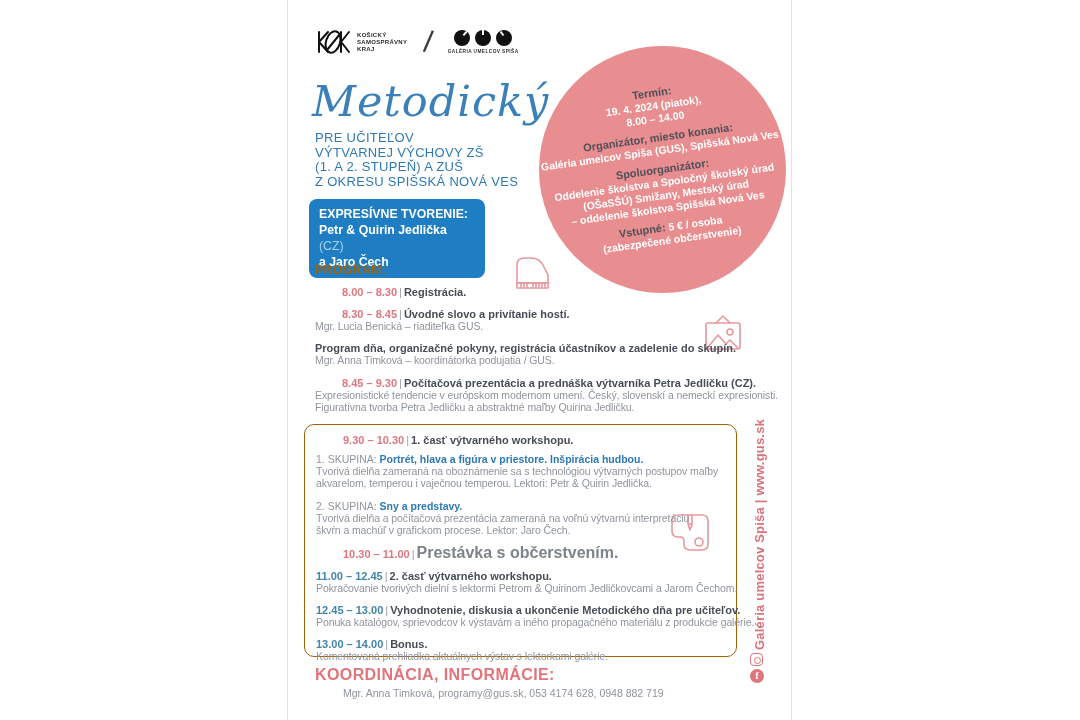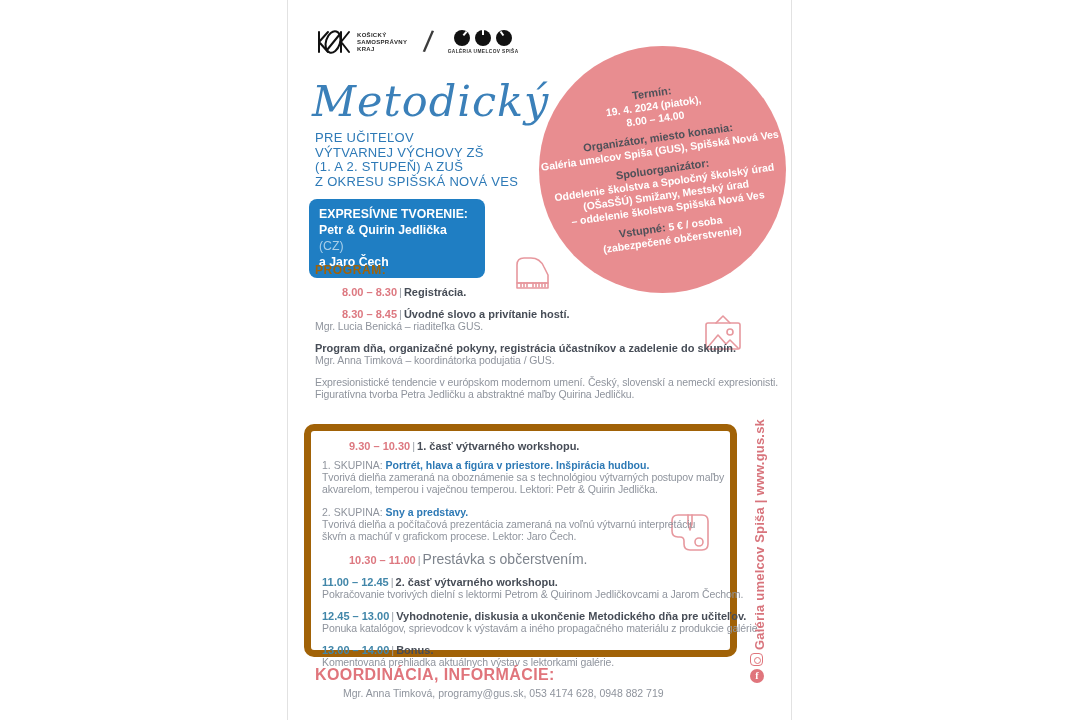--- a/index.html
+++ b/index.html
@@ -40,27 +40,27 @@
   .circle-label { color:#4f5159; font-size:11px; }
   
   .program-label { position:absolute; left:27px; top:263px; font-size:12px; font-weight:bold;
                    color:#a16207; letter-spacing:.6px; }
   .program-list { position:absolute; left:27px; top:286px; width:478px; }
   .entry { margin-bottom:10px; white-space:nowrap; }
   .ehead { font-size:11px; font-weight:bold; color:#474d57; line-height:12px; }
   .time-pink { color:#dd7880;margin-left:27px; }
   .time-blue { color:#4186a9; }
   .sep { font-weight:normal; color:#9aa0a8; padding:0 2px; }
-  .plain-title { font-weight:normal; color:#7d838c; font-size:14px; }
+  .plain-title { font-weight:bold; color:#7d838c; font-size:16px; }
   .ebody { font-size:10.5px; color:#8f949d; line-height:11.4px; letter-spacing:-.1px; margin-top:1px; }
   .subline { font-size:10.5px; line-height:12px; margin-top:7px; }
   .group-prefix { color:#8f949d; }
   .group-title { color:#2d79b5; font-weight:bold; }
   .program-box { position:absolute; left:16px; top:424px; width:433px; height:233px;
-                 border:7px solid #a16207; border-radius:10px; padding:9px 0 0 11px; }
+                 border:1px solid #a16207; border-radius:10px; padding:9px 0 0 11px; }
   
   .footer { position:absolute; left:27px; top:666px; }
   .footer-label { font-size:16px; font-weight:bold; color:#e0757c; letter-spacing:.4px; }
   .footer-line { font-size:10.5px; color:#8f949d; margin-top:3px;padding-left:28px; }
   
   .side-text { position:absolute; left:464px; top:650px; transform:rotate(-90deg); transform-origin:0 0;
                white-space:nowrap; font-size:13px; font-weight:bold; color:#d8747c; letter-spacing:.2px; }
   .side-icons { position:absolute; left:462px; top:653px; display:flex; flex-direction:column; gap:3px; }
   .ig { width:13px; height:13px; border:1.6px solid #e0757c; border-radius:4px; position:relative; }
   .ig::after { content:""; position:absolute; left:2.5px; top:2.5px; width:5px; height:5px; border:1.4px solid #e0757c; border-radius:50%; }
@@ -165,20 +165,21 @@
     </div>
     <div class="entry">
       <div class="ehead"><span class="time-pink">8.30 – 8.45</span><span class="sep">|</span><span>Úvodné slovo a privítanie hostí.</span></div>
       <div class="ebody">Mgr. Lucia Benická – riaditeľka GUS.</div>
     </div>
     <div class="entry">
       <div class="ehead">Program dňa, organizačné pokyny, registrácia účastníkov a zadelenie do skupín.</div>
       <div class="ebody">Mgr. Anna Timková – koordinátorka podujatia / GUS.</div>
     </div>
     <div class="entry">
+      <div class="ehead"><span class="time-pink">8.45 – 9.30</span><span class="sep">|</span><span>Počítačová prezentácia a prednáška výtvarníka Petra Jedličku (CZ).</span></div>
       <div class="ebody">Expresionistické tendencie v európskom modernom umení. Český, slovenskí a nemeckí expresionisti.</div>
       <div class="ebody">Figuratívna tvorba Petra Jedličku a abstraktné maľby Quirina Jedličku.</div>
     </div>
   </div>
 
   <div class="program-box">
     <div class="entry">
       <div class="ehead"><span class="time-pink">9.30 – 10.30</span><span class="sep">|</span><span>1. časť výtvarného workshopu.</span></div>
       <div class="subline"><span class="group-prefix">1. SKUPINA: </span><span class="group-title">Portrét, hlava a figúra v priestore. Inšpirácia hudbou.</span></div>
       <div class="ebody">Tvorivá dielňa zameraná na oboznámenie sa s technológiou výtvarných postupov maľby</div>

